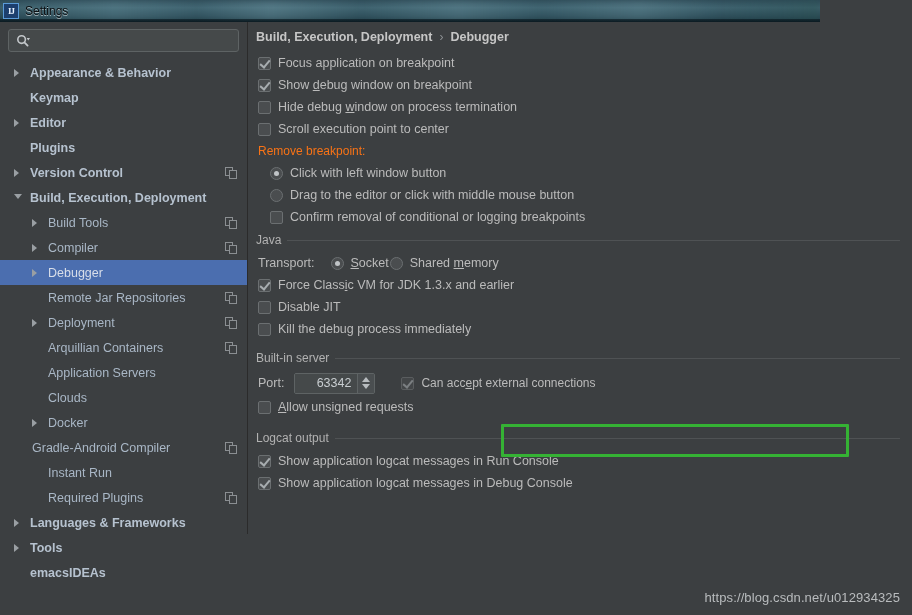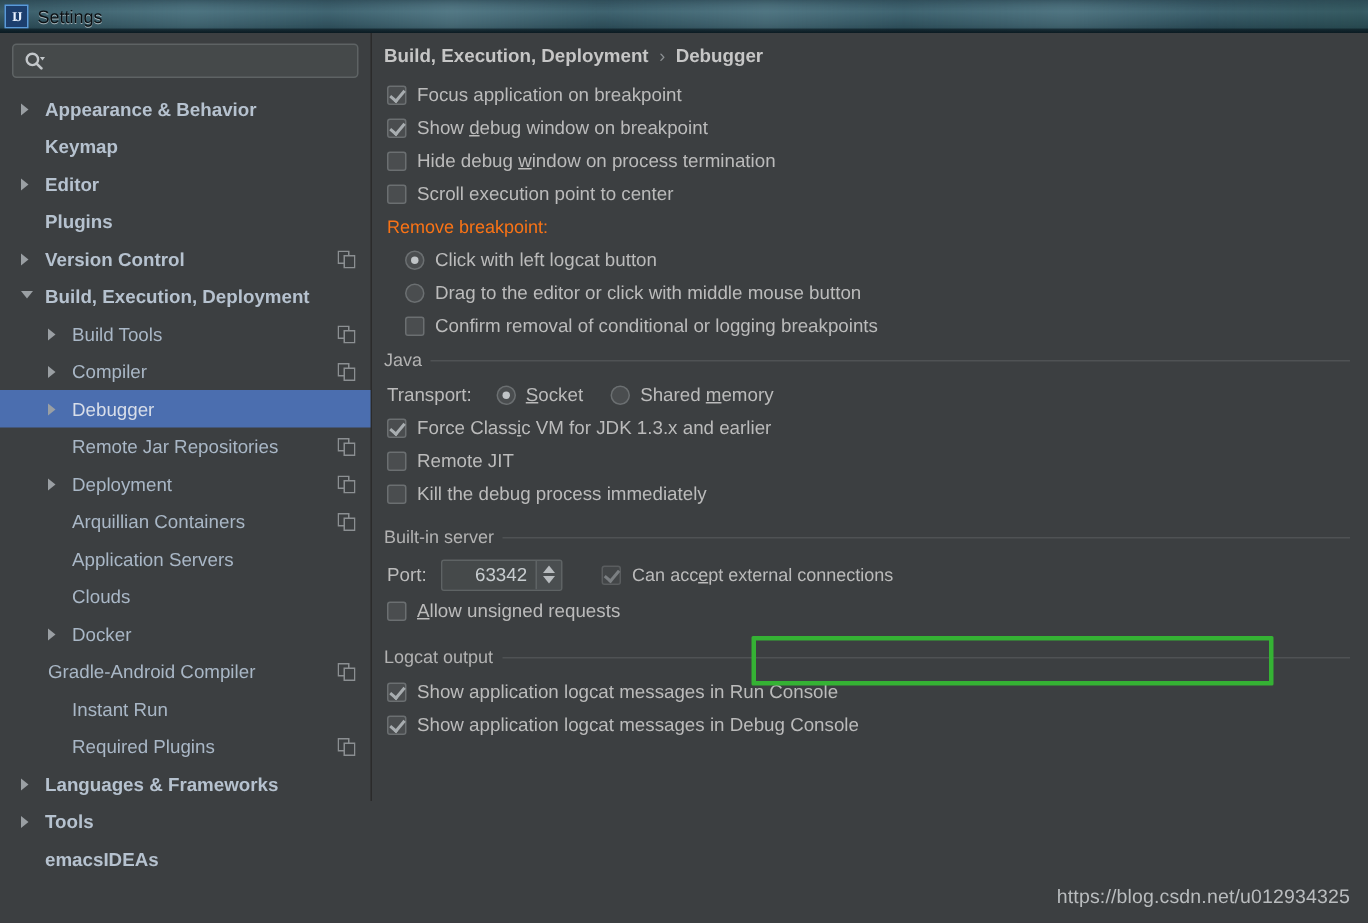--- a/index.html
+++ b/index.html
@@ -19,21 +19,21 @@
     position: relative;
     width: 912px;
     height: 615px;
     background: #3c3f41;
   }
 
   
   .titlebar {
     position: absolute;
     top: 0; left: 0;
-    width: 912px;
+    width: 820px;
     height: 22px;
     background: linear-gradient(180deg, #2e4b57 0%, #3d606c 35%, #2b4a55 75%, #1f3a44 100%);
     overflow: hidden;
   }
   .titlebar .blur {
     position: absolute;
     inset: 0;
     background:
       linear-gradient(90deg,
         rgba(120,170,185,0.00) 0%,
@@ -517,48 +517,48 @@
             <span class="cb"></span>
             <span class="lbl">Hide debug <span class="mn">w</span>indow on process termination</span>
           </div>
           <div class="row">
             <span class="cb"></span>
             <span class="lbl">Scroll execution point to center</span>
           </div>
           <div class="section-label">Remove breakpoint:</div>
           <div class="row indent">
             <span class="rb checked"></span>
-            <span class="lbl">Click with left logcat button</span>
+            <span class="lbl">Click with left window button</span>
           </div>
           <div class="row indent">
             <span class="rb"></span>
             <span class="lbl">Drag to the editor or click with middle mouse button</span>
           </div>
           <div class="row indent">
             <span class="cb"></span>
             <span class="lbl">Confirm removal of conditional or logging breakpoints</span>
           </div>
           <div class="group-header">
             <span>Java</span>
             <span class="gline"></span>
           </div>
           <div class="row">
             <span class="lbl" style="margin-right:16px">Transport:</span>
             <span class="rb checked"></span>
-            <span class="lbl" style="margin-right:18px"><span class="mn">S</span>ocket</span>
+            <span class="lbl" style="margin-right:1px"><span class="mn">S</span>ocket</span>
             <span class="rb"></span>
             <span class="lbl" style="margin-right:18px">Shared <span class="mn">m</span>emory</span>
           </div>
           <div class="row">
             <span class="cb checked"></span>
             <span class="lbl">Force Class<span class="mn">i</span>c VM for JDK 1.3.x and earlier</span>
           </div>
           <div class="row">
             <span class="cb"></span>
-            <span class="lbl">Remote JIT</span>
+            <span class="lbl">Disable JIT</span>
           </div>
           <div class="row">
             <span class="cb"></span>
             <span class="lbl">Kill the debug process immediately</span>
           </div>
           <div class="group-header" style="margin-top:6px">
             <span>Built-in server</span>
             <span class="gline"></span>
           </div>
           <div class="spin-row">

